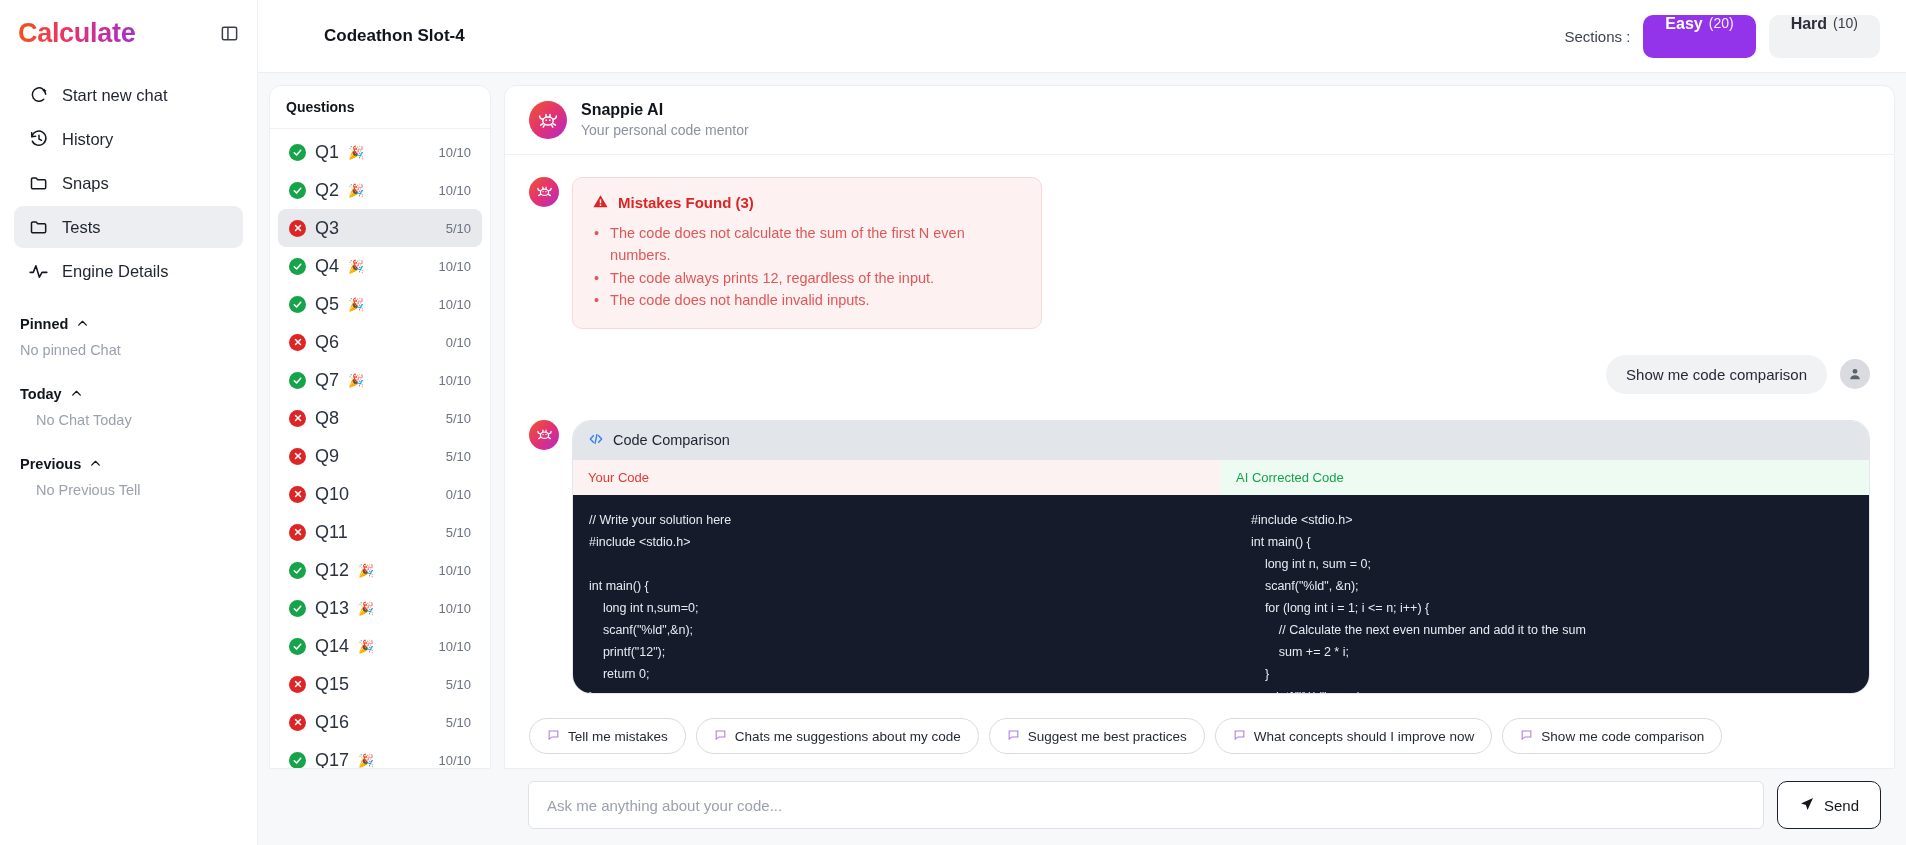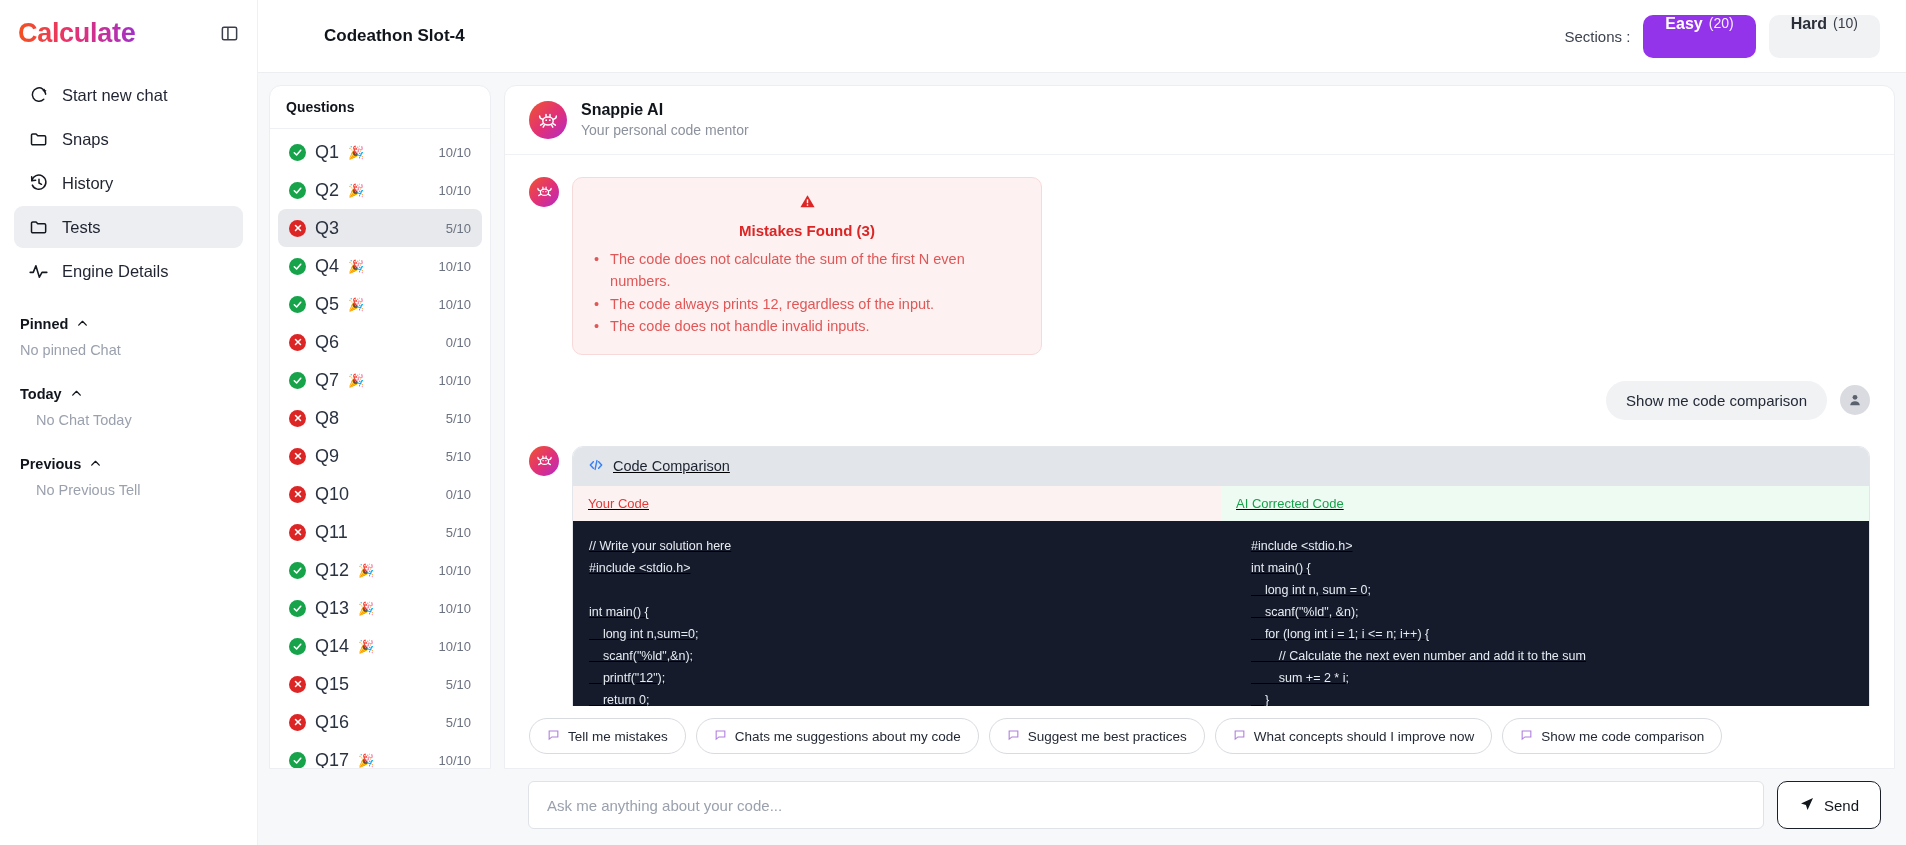--- a/index.html
+++ b/index.html
@@ -119,40 +119,40 @@
 
   .msg-row { display: flex; gap: 13px; align-items: flex-start; margin-bottom: 26px; }
   .msg-row.user { justify-content: flex-end; align-items: center; }
 
   .mistakes {
     background: #fdf1f1; border: 1px solid #f8d9d9; border-radius: 10px;
     padding: 15px 19px 16px; max-width: 470px;
   }
   .mist-title {
     display: flex; align-items: center; gap: 9px;
-    font-size: 15px; font-weight: 700; color: #dc2626; margin-bottom: 9px; flex-direction: column;
+    font-size: 15px; font-weight: 700; color: #dc2626; margin-bottom: 9px;
   }
   .mist-li {
     display: flex; gap: 11px; font-size: 14.5px; color: #e05757;
     line-height: 1.55; padding-left: 2px;
   }
   .dot { color: #e05757; }
 
   .user-bubble {
     background: #f1f2f4; color: #232936; font-size: 15px;
     padding: 11px 20px; border-radius: 20px;
   }
   .user-av {
     width: 30px; height: 30px; border-radius: 50%; background: #d9dbe0;
     display:flex; align-items:center; justify-content:center; flex:0 0 30px;
   }
 
   
   .cc {
-    flex: 1; border: 1px solid #e3e6ea; border-radius: 11px; overflow: hidden; min-width:0;text-decoration:underline;
+    flex: 1; border: 1px solid #e3e6ea; border-radius: 19px; overflow: hidden; min-width:0;
   }
   .cc-head {
     background: #e2e6eb; padding: 10px 15px; display: flex; align-items: center; gap: 9px;
     font-size: 14.5px; color: #1d2430; font-weight: 500;
   }
   .cc-cols { display: flex; }
   .cc-col { flex: 1 1 50%; min-width: 0; }
   .cc-lbl { font-size: 13px; padding: 10px 15px; font-weight: 500; }
   .cc-lbl.yours { background: #fdf2f2; color: #e53935; }
   .cc-lbl.ai { background: #edfbf3; color: #16a34a; }
@@ -213,35 +213,35 @@
         <span class="nav-icon">
           <svg width="20" height="20" viewBox="0 0 24 24" fill="none" stroke="currentColor" stroke-width="1.8" stroke-linecap="round">
             <path d="M20 11a8 8 0 1 0-2.3 6.1"></path>
               <path d="M18.5 4.2l.8 1.9 1.9.8-1.9.8-.8 1.9-.8-1.9-1.9-.8 1.9-.8z" fill="currentColor" stroke="none"></path>
           </svg>
         </span>
         <span>Start new chat</span>
       </div>
       <div class="nav-item">
         <span class="nav-icon">
-          <svg width="20" height="20" viewBox="0 0 24 24" fill="none" stroke="currentColor" stroke-width="1.8" stroke-linejoin="round">
-            <path d="M3 7.5a1.5 1.5 0 0 1 1.5-1.5h4l2 2.2h8A1.5 1.5 0 0 1 20 9.7v7.8a1.5 1.5 0 0 1-1.5 1.5h-14A1.5 1.5 0 0 1 3 17.5z"></path>
-          </svg>
-        </span>
-        <span>Snaps</span>
-      </div>
-      <div class="nav-item">
-        <span class="nav-icon">
           <svg width="20" height="20" viewBox="0 0 24 24" fill="none" stroke="currentColor" stroke-width="1.8" stroke-linecap="round">
             <path d="M3.5 9A8.5 8.5 0 1 1 4 14.5"></path>
               <polyline points="3.2,4.6 3.4,9.2 8,8.8"></polyline>
               <polyline points="12,7.6 12,12 15,13.6"></polyline>
           </svg>
         </span>
         <span>History</span>
+      </div>
+      <div class="nav-item">
+        <span class="nav-icon">
+          <svg width="20" height="20" viewBox="0 0 24 24" fill="none" stroke="currentColor" stroke-width="1.8" stroke-linejoin="round">
+            <path d="M3 7.5a1.5 1.5 0 0 1 1.5-1.5h4l2 2.2h8A1.5 1.5 0 0 1 20 9.7v7.8a1.5 1.5 0 0 1-1.5 1.5h-14A1.5 1.5 0 0 1 3 17.5z"></path>
+          </svg>
+        </span>
+        <span>Snaps</span>
       </div>
       <div class="nav-item active">
         <span class="nav-icon">
           <svg width="20" height="20" viewBox="0 0 24 24" fill="none" stroke="currentColor" stroke-width="1.8" stroke-linejoin="round">
             <path d="M3 7.5a1.5 1.5 0 0 1 1.5-1.5h4l2 2.2h8A1.5 1.5 0 0 1 20 9.7v7.8a1.5 1.5 0 0 1-1.5 1.5h-14A1.5 1.5 0 0 1 3 17.5z"></path>
           </svg>
         </span>
         <span>Tests</span>
       </div>
       <div class="nav-item">

